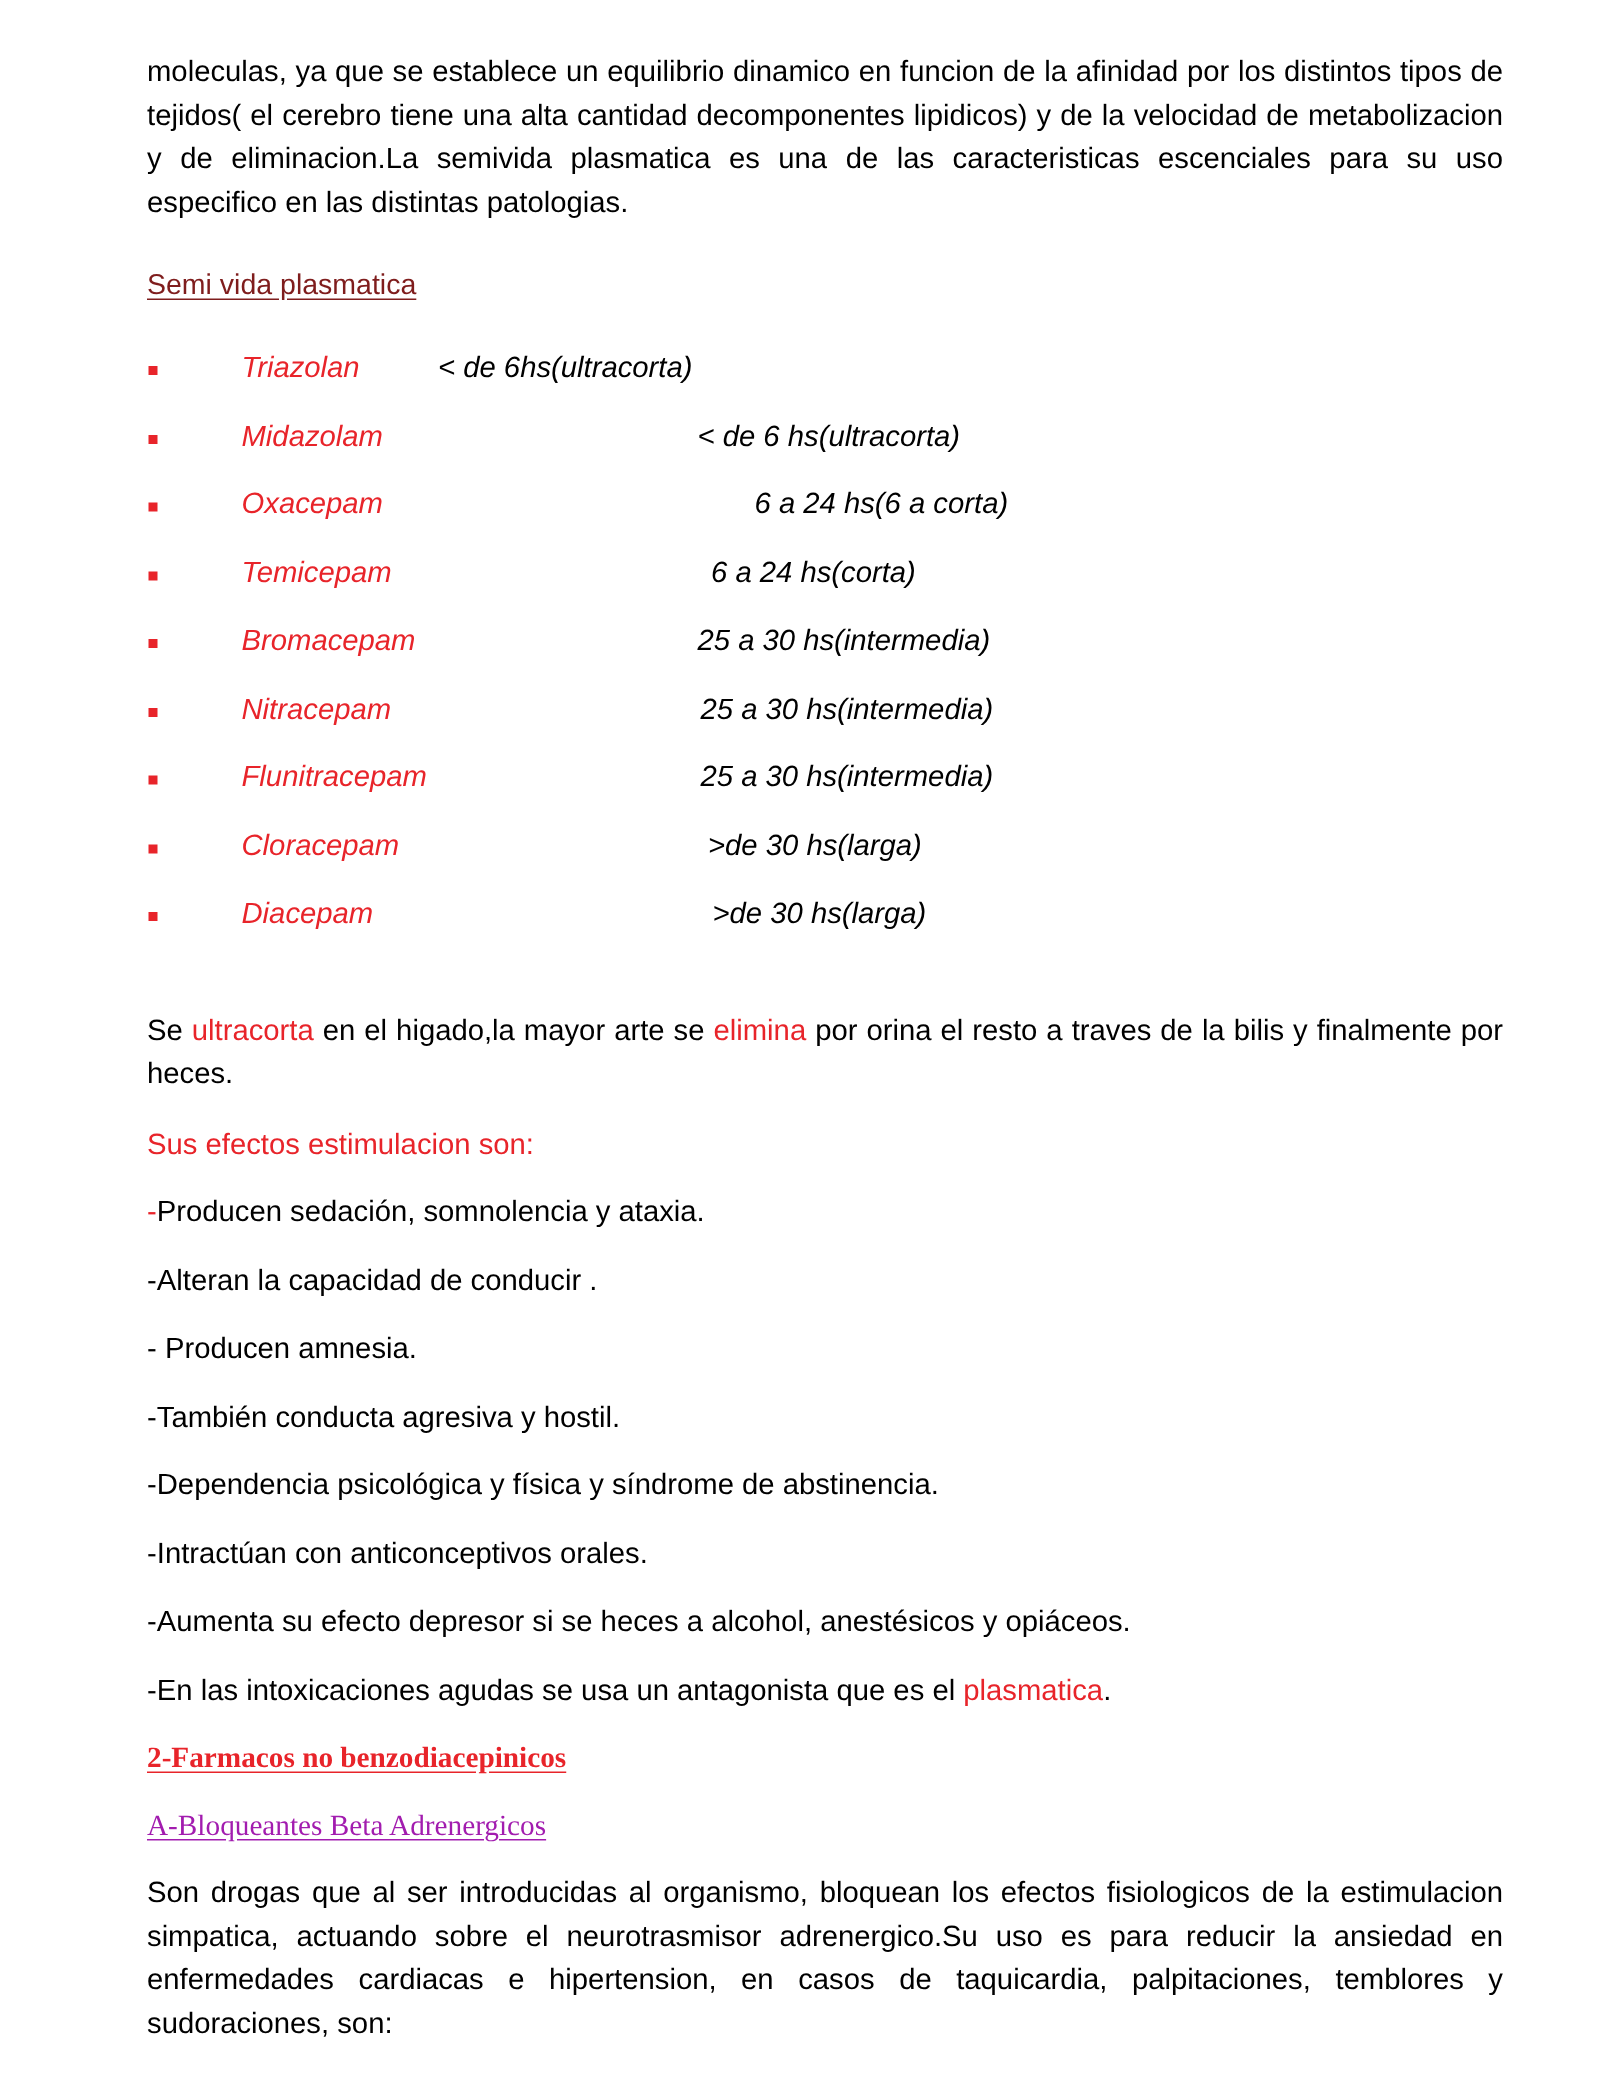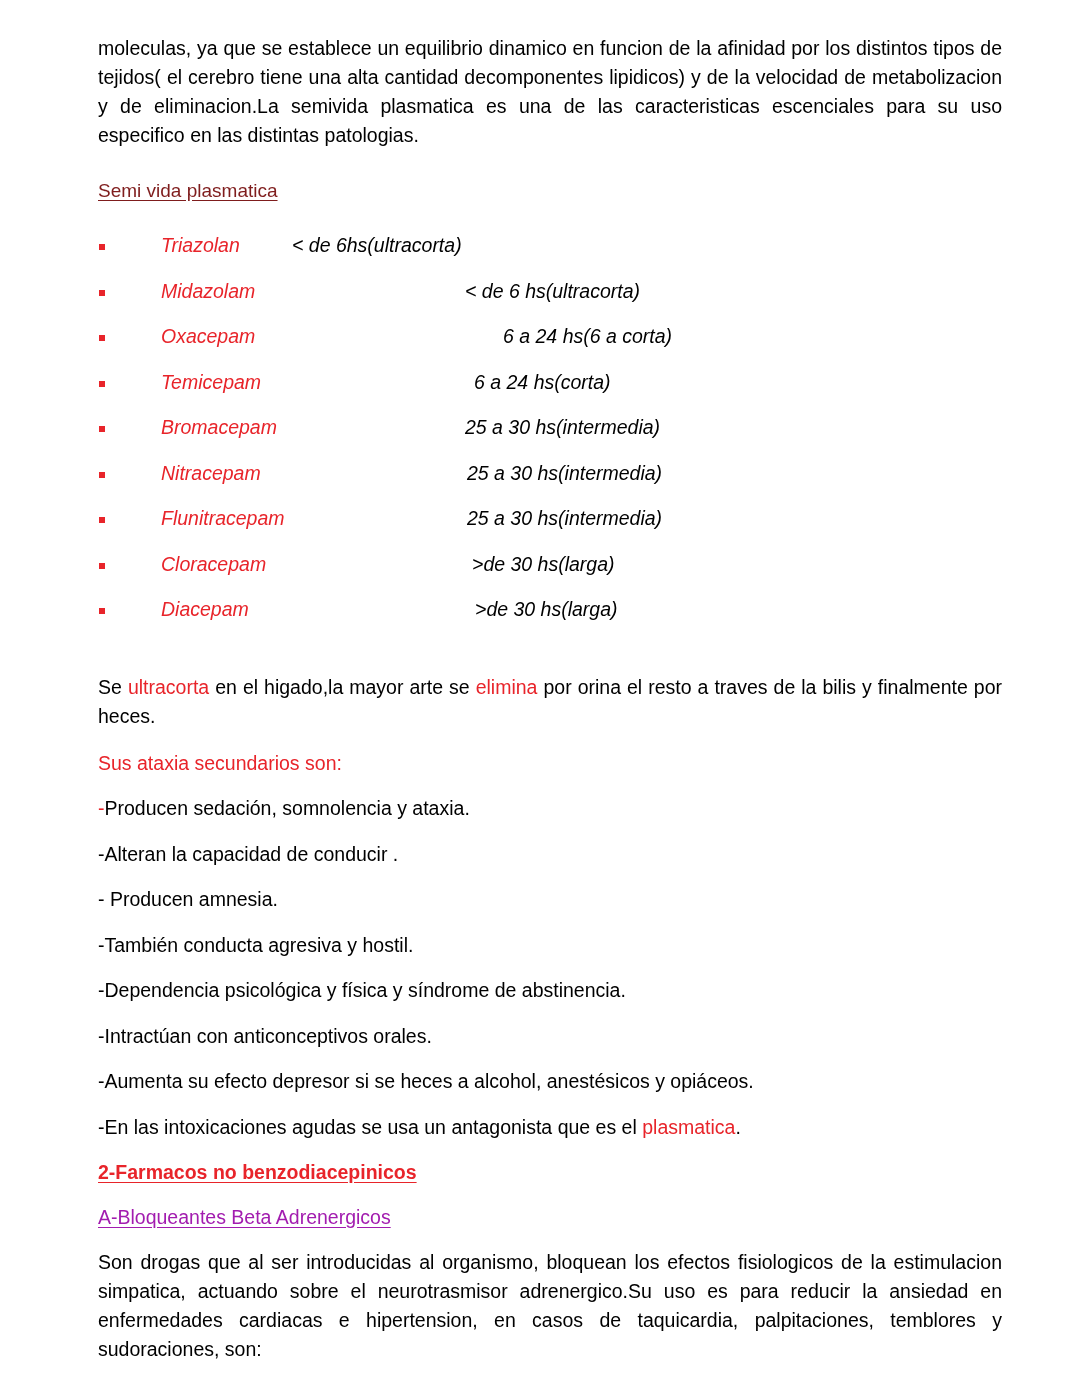--- a/index.html
+++ b/index.html
@@ -117,21 +117,21 @@
     display: inline-block;
   }
   .heading-plain {
     font-size: 19.5px;
     line-height: 29px;
     color: #a21caf;
     text-decoration: underline;
     text-underline-offset: 3px;
     display: inline-block;
   }
-  .head-row { height: 45px; }
+  .head-row { height: 45px; font-family: Liberation Serif, serif; }
 </style>
 </head>
 <body>
 
 <div class="page">
   <div class="content">
 
     <p class="body">moleculas, ya que se establece un equilibrio dinamico en funcion de la afinidad por los distintos tipos de tejidos( el cerebro tiene una alta cantidad decomponentes lipidicos) y de la velocidad de metabolizacion  y de eliminacion.La semivida plasmatica es una de las caracteristicas escenciales para su uso especifico en las distintas patologias.</p>
 
     <div class="spacer-26"></div>
@@ -191,21 +191,21 @@
       </ul>
 
     <div class="spacer-40"></div>
 
     <p class="body">
       <span>Se </span><span class="red">ultracorta</span><span> en el higado,la mayor arte se </span><span class="red">elimina</span><span> por orina el resto a traves de la bilis y finalmente por heces.</span>
     </p>
 
     <div class="spacer-18"></div>
 
-    <div class="effects-intro">Sus ataxia secundarios son:</div>
+    <div class="effects-intro">Sus efectos estimulacion son:</div>
 
     <div id="effects-list">
         <div class="effect-line"><span class="red">-</span><span>Producen sedación, somnolencia y ataxia.</span></div>
         <div class="effect-line"><span class="black">-</span><span>Alteran la capacidad de conducir .</span></div>
         <div class="effect-line"><span class="black">- </span><span>Producen amnesia.</span></div>
         <div class="effect-line"><span class="black">-</span><span>También conducta agresiva y hostil.</span></div>
         <div class="effect-line"><span class="black">-</span><span>Dependencia psicológica y física y síndrome de abstinencia.</span></div>
         <div class="effect-line"><span class="black">-</span><span>Intractúan con anticonceptivos orales.</span></div>
         <div class="effect-line"><span class="black">-</span><span>Aumenta su efecto depresor si se heces a alcohol, anestésicos y opiáceos.</span></div>
       </div>

